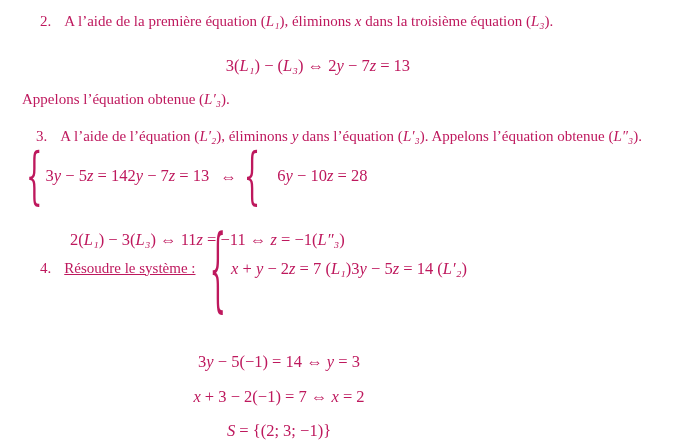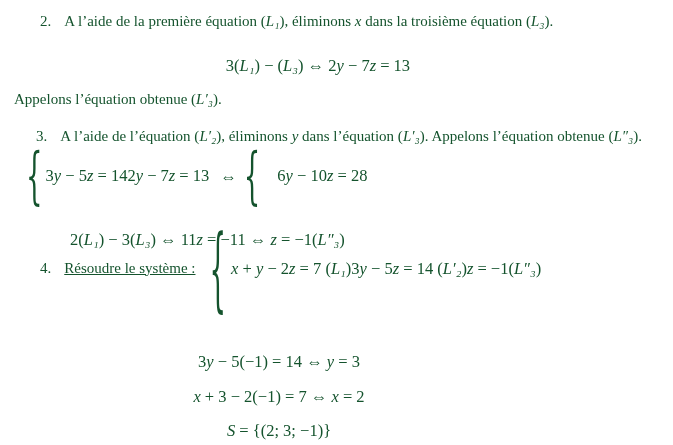--- a/index.html
+++ b/index.html
@@ -1,18 +1,18 @@
 <!DOCTYPE html>
 <html><head>
 <meta charset="utf-8">
 <style>
   html,body{margin:0;padding:0;background:#ffffff;}
   .page{
     position:relative;width:673px;height:445px;background:#ffffff;
-    font-family:"Liberation Serif","DejaVu Serif",serif;color:#14532d;
+    font-family:"Liberation Serif","DejaVu Serif",serif;color:#be185d;
     overflow:hidden;
   }
   .line{position:absolute;white-space:nowrap;}
   .prose{font-size:15px;line-height:19px;}
   .math{font-size:16.5px;line-height:21px;}
   .center{left:0;width:558px;text-align:center;}
   .shift-eq{padding-left:78px;box-sizing:border-box;}
   .shift-sm{box-sizing:border-box;}
   .it{font-style:italic;}
   .num{display:inline-block;margin-right:13px;}
@@ -38,21 +38,21 @@
 <div class="page">
 
   <div class="line prose" style="top:12px;left:40px;">
     <span class="num">2.</span><span><span>A l’aide de la première équation (</span><span class="it">L₁</span><span>), éliminons </span><span class="it">x</span><span> dans la troisième équation (</span><span class="it">L₃</span><span>).</span></span>
   </div>
 
   <div class="line math center shift-eq" style="top:55px;">
     <span><span>3(</span><span class="it">L₁</span><span>) − (</span><span class="it">L₃</span><span>) ⇔ 2</span><span class="it">y</span><span> − 7</span><span class="it">z</span><span> = 13</span></span>
   </div>
 
-  <div class="line prose" style="top:90px;left:14px;">
+  <div class="line prose" style="top:90px;left:22px;">
     <span><span>Appelons l’équation obtenue (</span><span class="it">L′₃</span><span>).</span></span>
   </div>
 
   <div class="line prose" style="top:127px;left:36px;">
     <span class="num">3.</span><span><span>A l’aide de l’équation (</span><span class="it">L′₂</span><span>), éliminons </span><span class="it">y</span><span> dans l’équation (</span><span class="it">L′₃</span><span>). Appelons l’équation obtenue (</span><span class="it">L″₃</span><span>).</span></span>
   </div>
 
   <div class="line math sysflex" style="top:163px;left:26px;">
     <span class="brace brace-2">{</span>
     <span class="col col-left">
@@ -70,21 +70,20 @@
     <span><span>2(</span><span class="it">L₁</span><span>) − 3(</span><span class="it">L₃</span><span>) ⇔ 11</span><span class="it">z</span><span> = −11 ⇔ </span><span class="it">z</span><span> = −1(</span><span class="it">L″₃</span><span>)</span></span>
   </div>
 
   <div class="line math sysflex" style="top:255px;left:40px;">
     <span class="num prose">4.</span>
     <span class="syslabel prose">Résoudre le système :</span>
     <span class="brace brace-3">{</span>
     <span class="col col-end">
       <span class="row"><span class="it">x</span><span> + </span><span class="it">y</span><span> − 2</span><span class="it">z</span><span> = 7  (</span><span class="it">L₁</span><span>)</span></span>
       <span class="row"><span>3</span><span class="it">y</span><span> − 5</span><span class="it">z</span><span> = 14  (</span><span class="it">L′₂</span><span>)</span></span>
-      <span class="row"><span class="it">z</span><span> = −1(</span><span class="it">L″₃</span><span>)</span></span>
     </span>
   </div>
 
   <div class="line math center shift-sm" style="top:351px;">
     <span><span>3</span><span class="it">y</span><span> − 5(−1) = 14 ⇔ </span><span class="it">y</span><span> = 3</span></span>
   </div>
 
   <div class="line math center shift-sm" style="top:386px;">
     <span><span class="it">x</span><span> + 3 − 2(−1) = 7 ⇔ </span><span class="it">x</span><span> = 2</span></span>
   </div>

